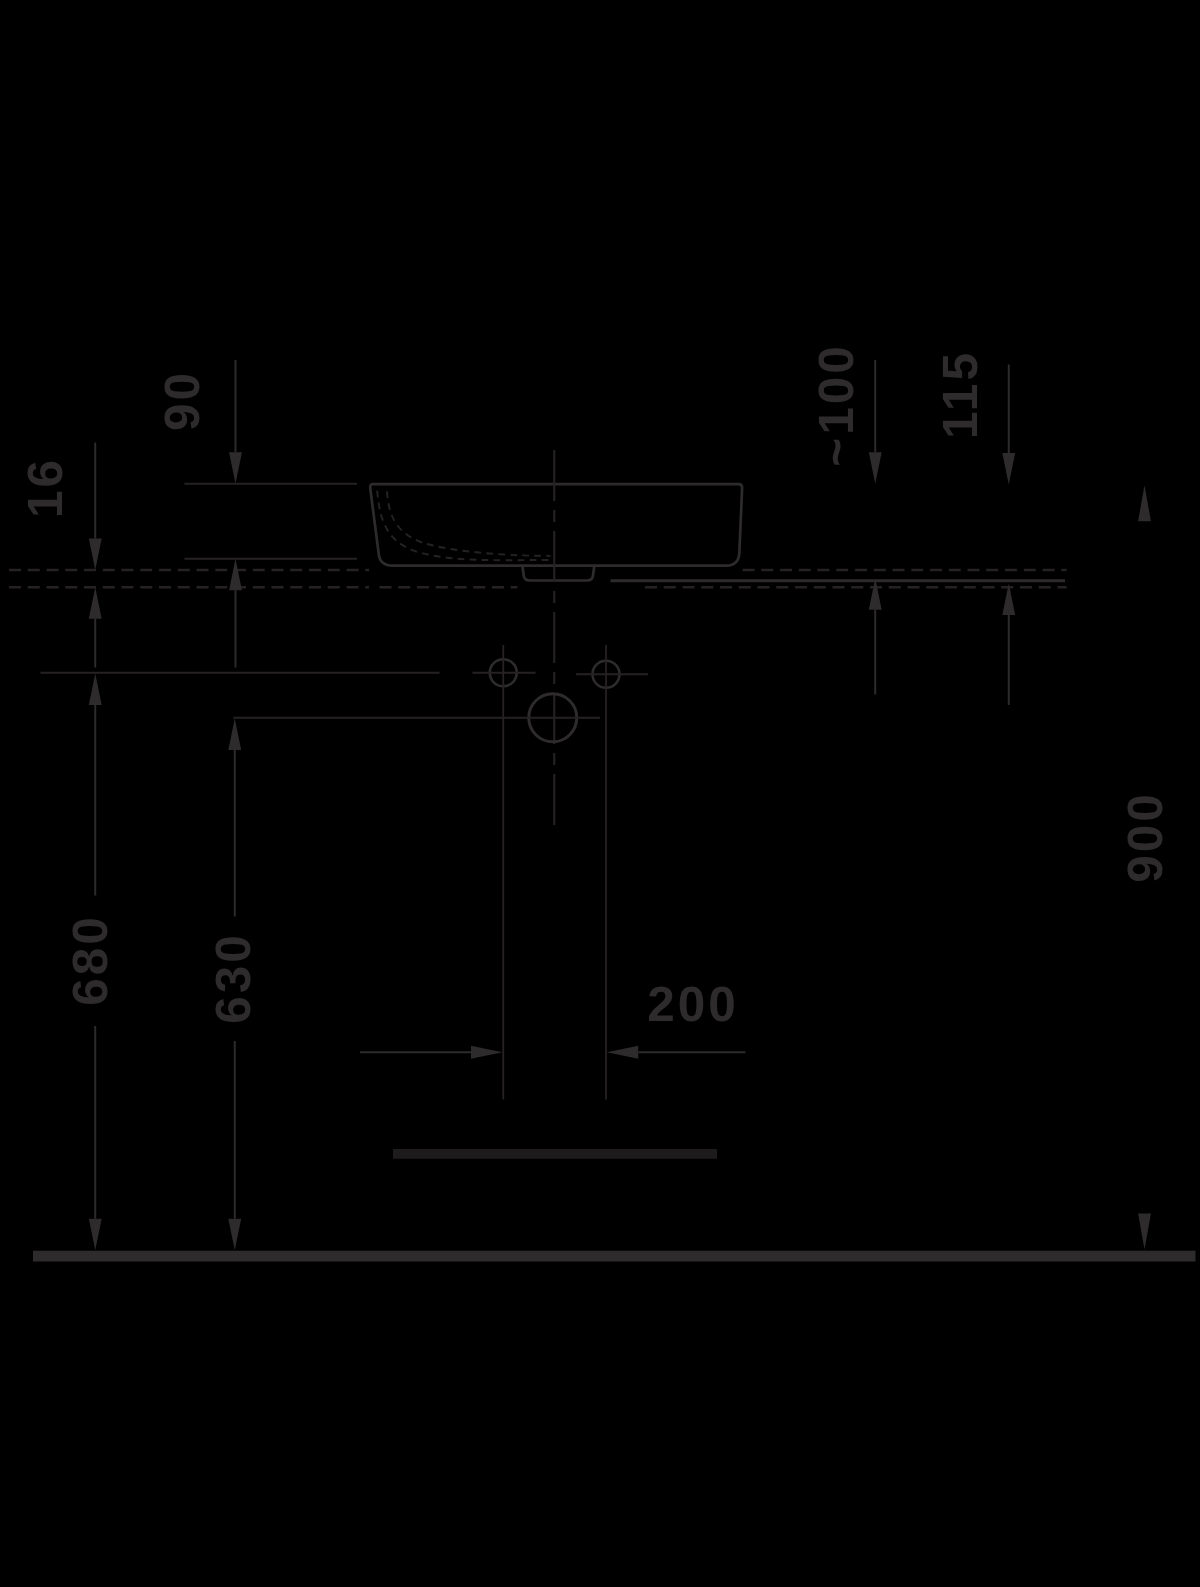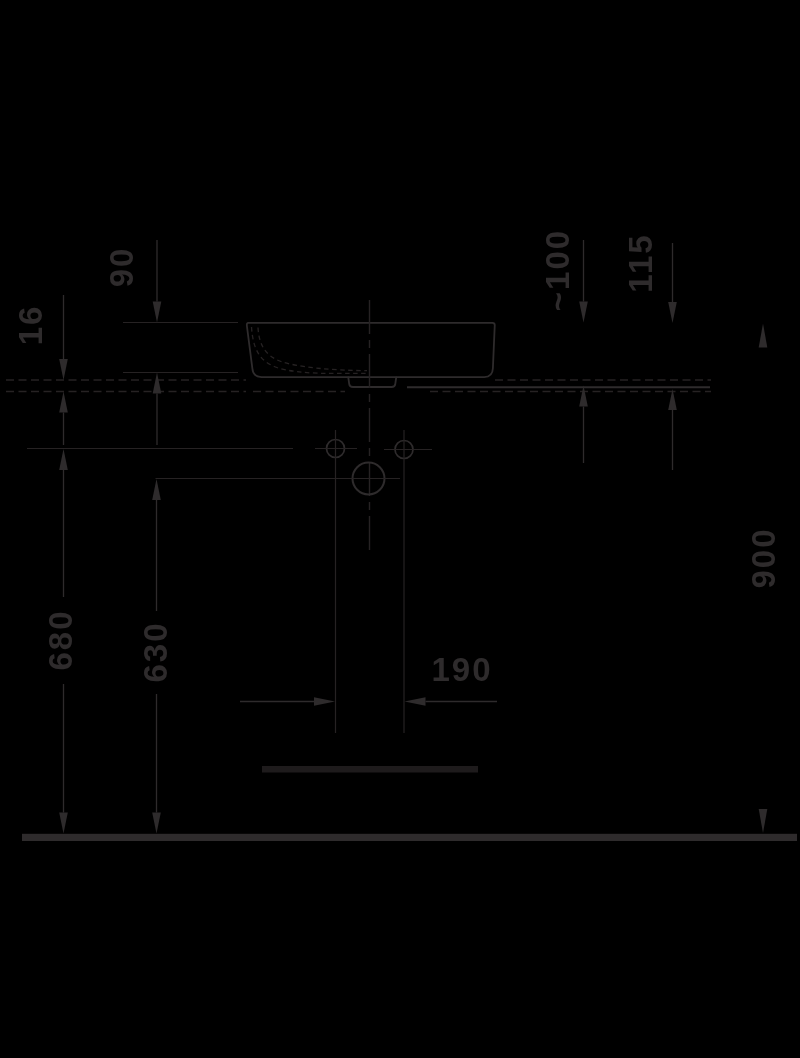--- a/index.html
+++ b/index.html
@@ -145,15 +145,15 @@
     </g>
   </svg>
 
   <div class="dim-label" style="left:121px;top:267px">90</div>
   <div class="dim-label" style="left:30px;top:325px">16</div>
   <div class="dim-label" style="left:557px;top:270px">~100</div>
   <div class="dim-label" style="left:640px;top:263px">115</div>
   <div class="dim-label" style="left:763px;top:558px">900</div>
   <div class="dim-label" style="left:60px;top:640px">680</div>
   <div class="dim-label" style="left:155px;top:652px">630</div>
-  <div class="dim-label horiz" style="left:462px;top:669px">190</div>
+  <div class="dim-label horiz" style="left:462px;top:669px">200</div>
 
 </div>
 
 </body></html>

